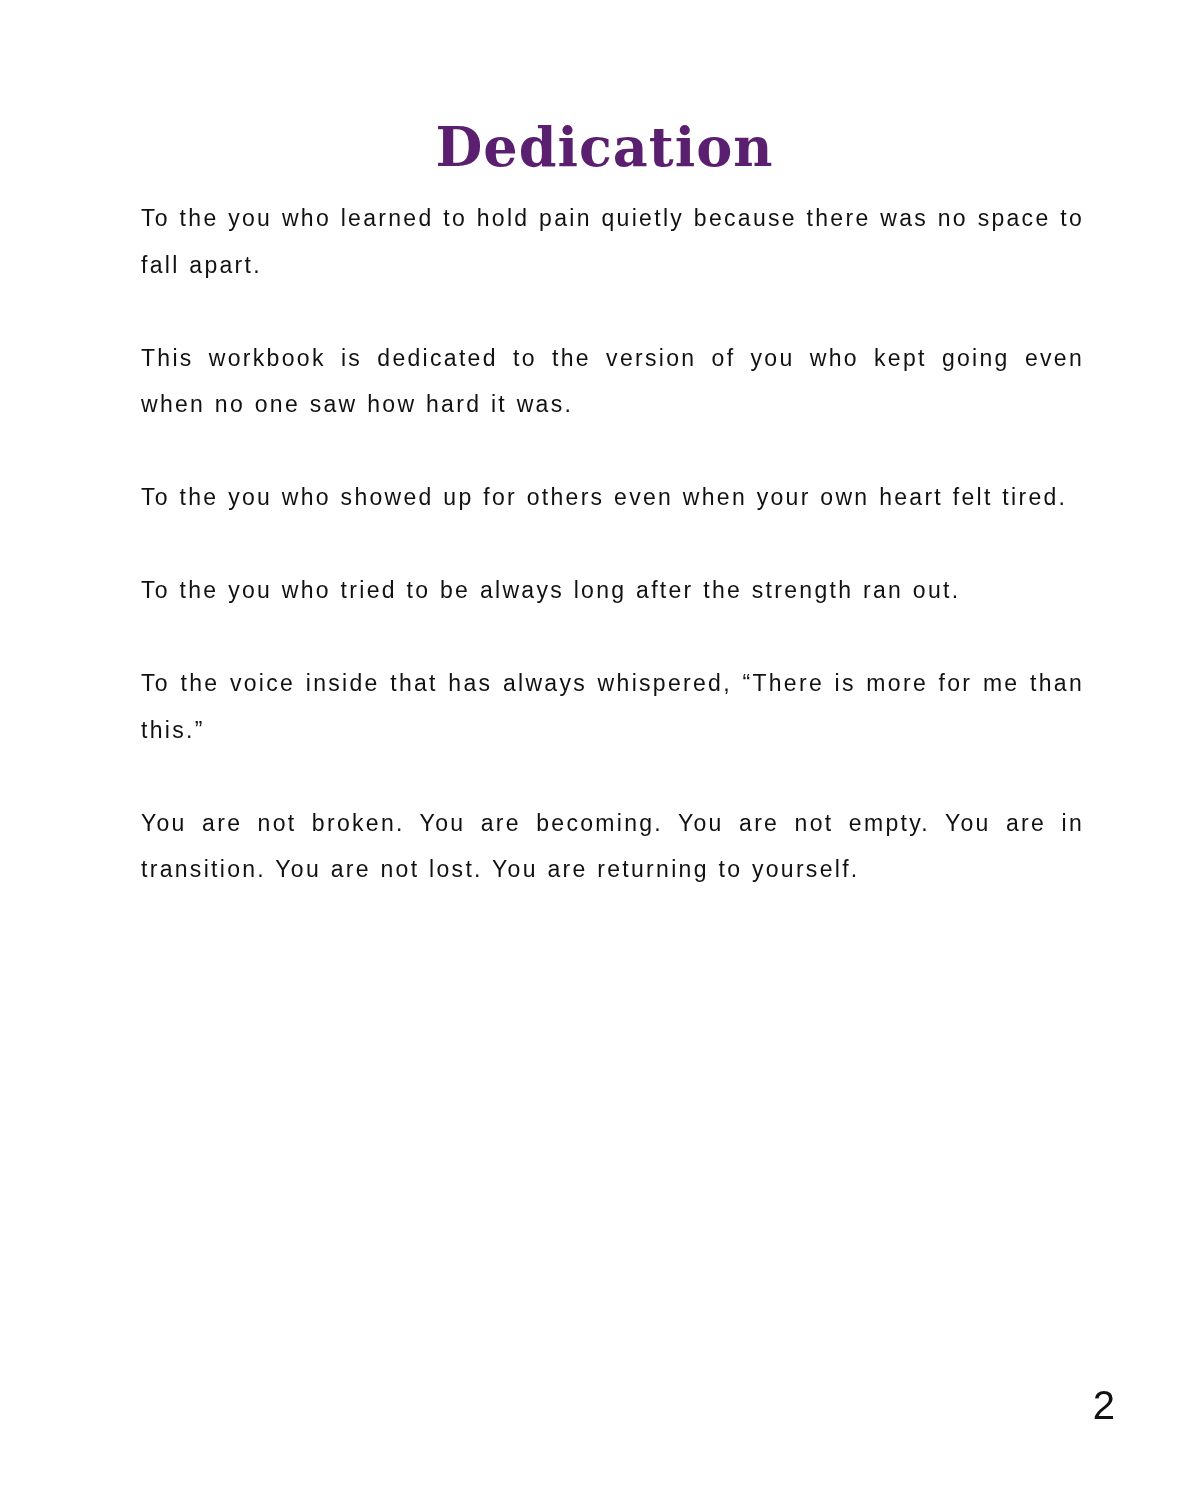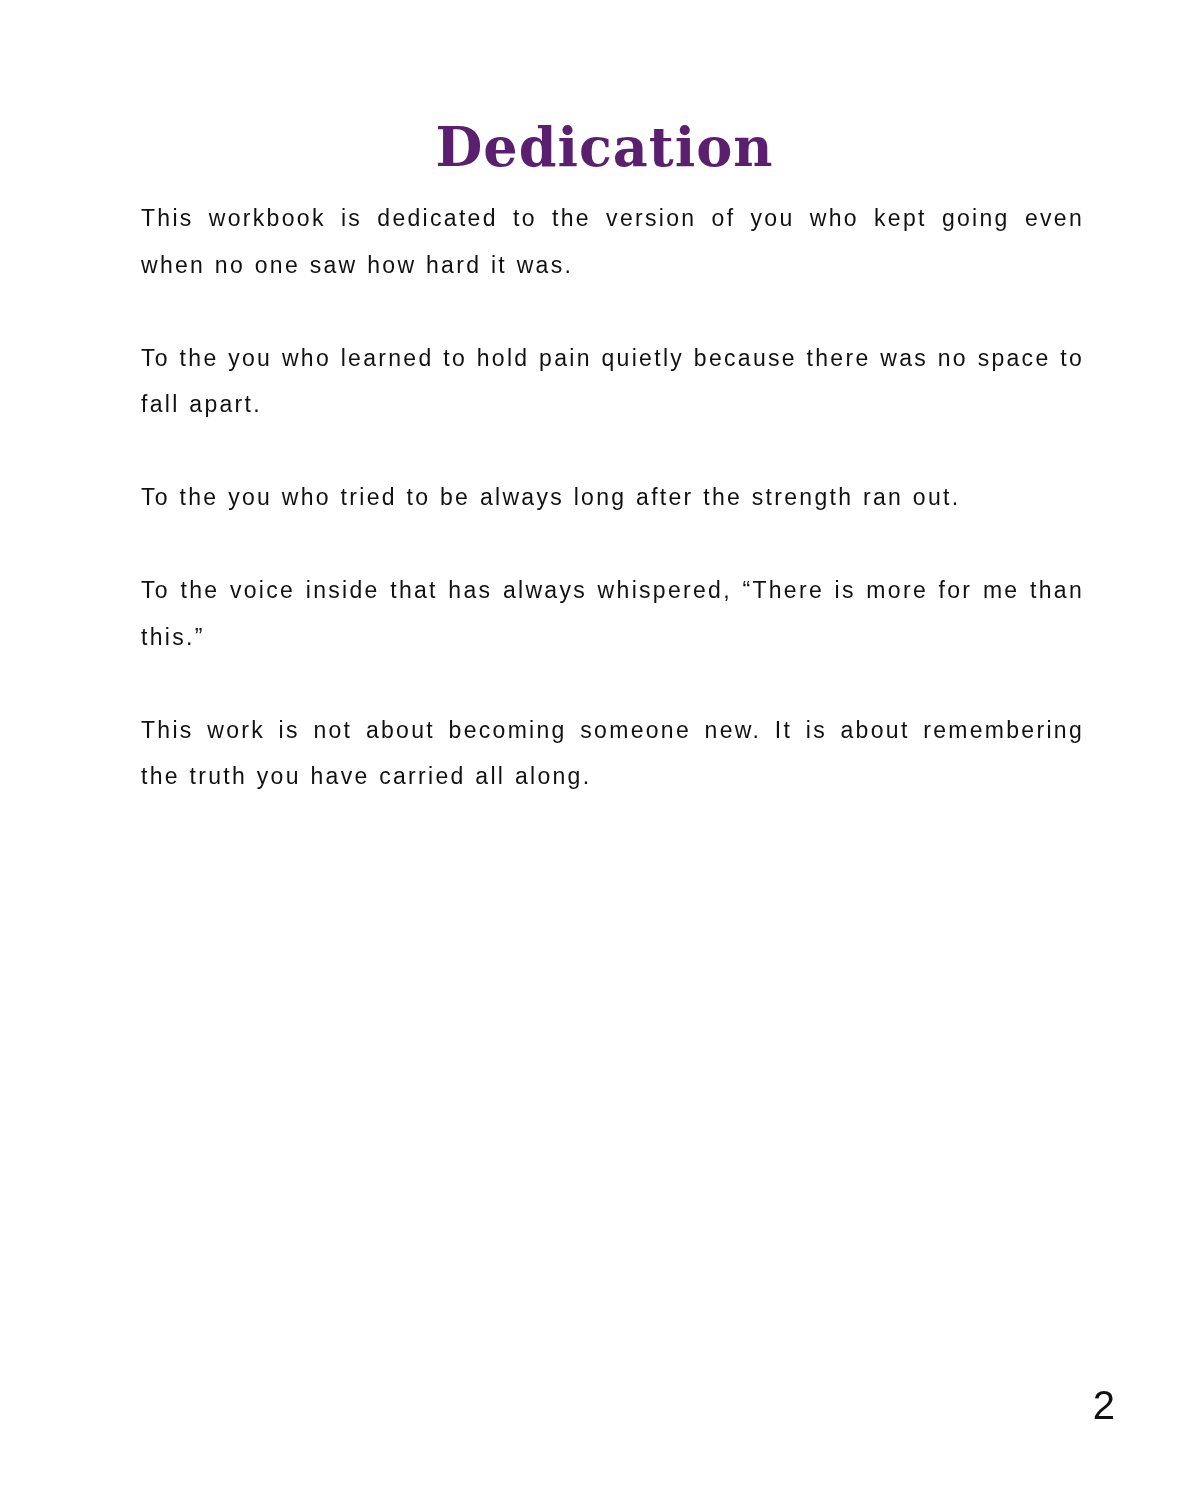--- a/index.html
+++ b/index.html
@@ -60,21 +60,22 @@
       color: #111111;
     }
   </style>
 </head>
 <body>
 
 <div class="page">
   <h1 class="title">Dedication</h1>
 
   <div class="body">
+    <p class="para">To the you who learned to hold pain quietly because there was no space to fall apart.</p>
     <p class="para">This workbook is dedicated to the version of you who kept going even when no one saw how hard it was.</p>
-    <p class="para">To the you who learned to hold pain quietly because there was no space to fall apart.</p>
+    <p class="para">To the you who showed up for others even when your own heart felt tired.</p>
     <p class="para">To the you who tried to be always long after the strength ran out.</p>
     <p class="para">To the voice inside that has always whispered, “There is more for me than this.”</p>
-    <p class="para">This work is not about becoming someone new. It is about remembering the truth you have carried all along.</p>
+    <p class="para">You are not broken. You are becoming. You are not empty. You are in transition. You are not lost. You are returning to yourself.</p>
   </div>
 
   <div class="page-number">2</div>
 </div>
 
 </body></html>

